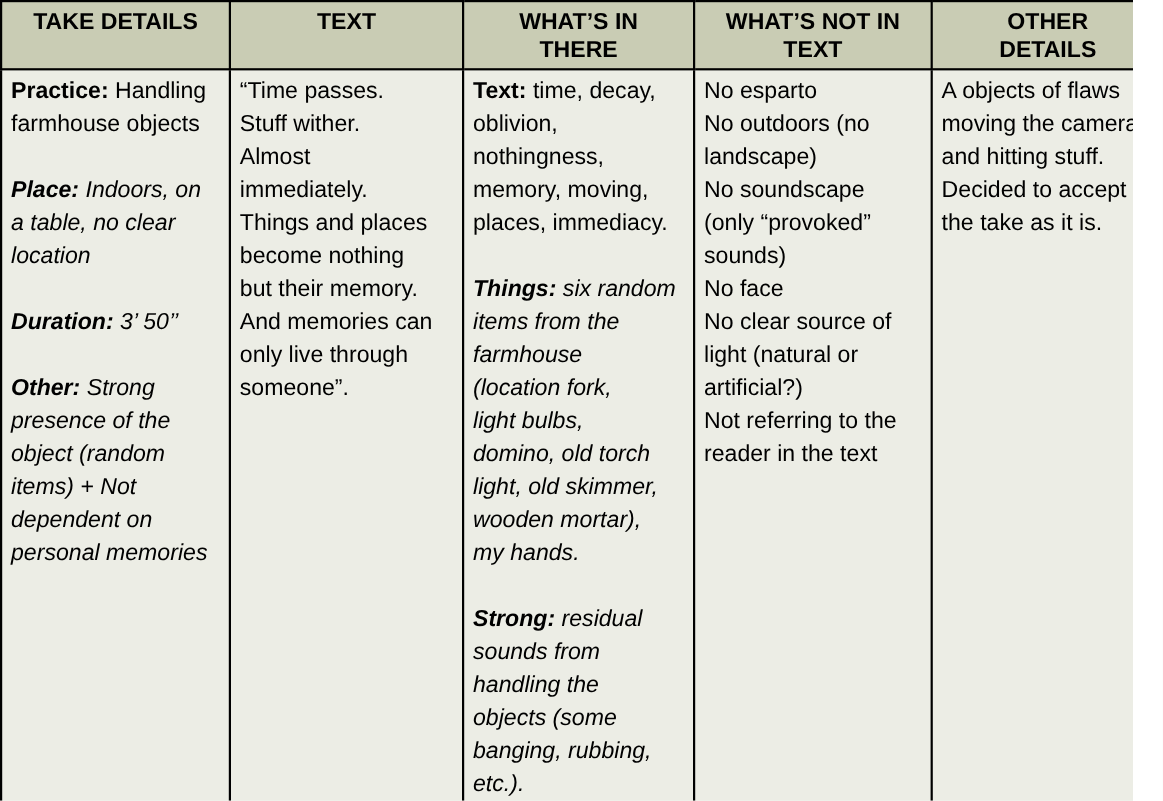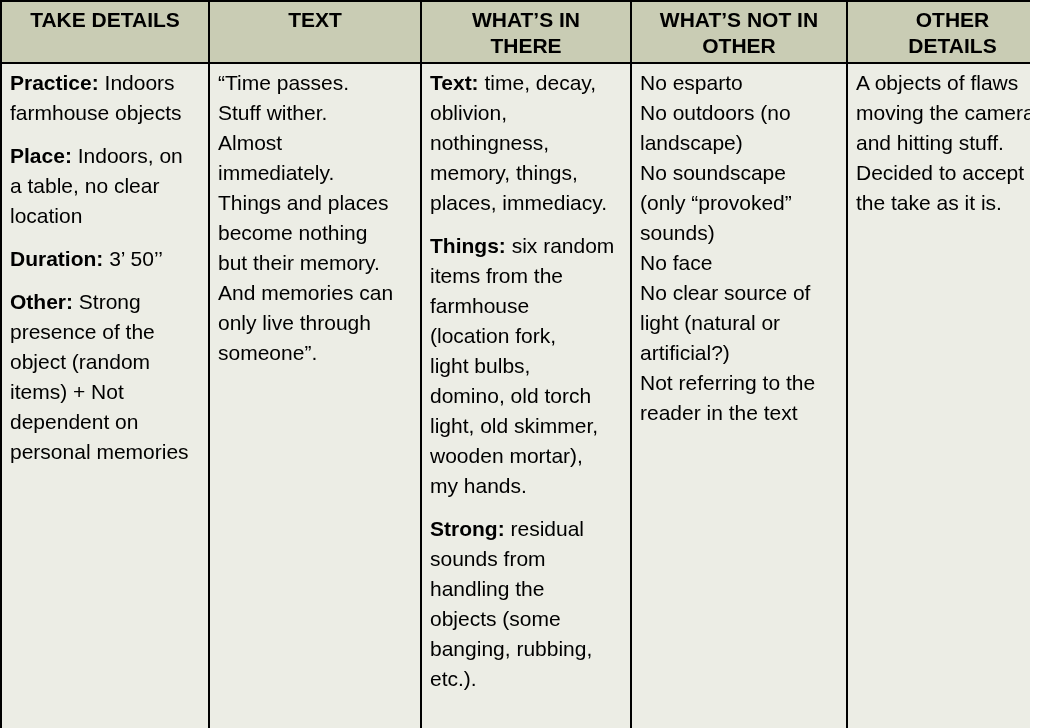--- a/index.html
+++ b/index.html
@@ -38,21 +38,21 @@
     color: #000000;
     font-size: 21px;
     line-height: 30px;
     text-align: left;
     vertical-align: top;
     padding: 4px 6px 0 8px;
     height: 700px; 
     overflow: hidden;
   }
   .para { white-space: pre-line; }
-  .para + .para { margin-top: 13px; } 
+  .para + .para { margin-top: 30px; font-style: italic; } 
   .b { font-weight: bold; }
 </style>
 </head>
 <body>
 
 <div class="page">
   <table class="take-table">
     <colgroup>
       <col style="width:208px">
       <col style="width:212px">
@@ -60,29 +60,29 @@
       <col style="width:216px">
       <col style="width:211px">
     </colgroup>
     <thead>
       <tr>
         <th>TAKE DETAILS</th>
         <th>TEXT</th>
         <th>WHAT’S IN
 THERE</th>
         <th>WHAT’S NOT IN
-OTHER</th>
+TEXT</th>
         <th>OTHER
 DETAILS</th>
       </tr>
     </thead>
     <tbody>
       <tr>
         <td>
-            <div class="para"><span class="b">Practice:</span><span> Indoors
+            <div class="para"><span class="b">Practice:</span><span> Handling
 farmhouse objects</span></div>
             <div class="para"><span class="b">Place:</span><span> Indoors, on
 a table, no clear
 location</span></div>
             <div class="para"><span class="b">Duration:</span><span> 3’ 50’’</span></div>
             <div class="para"><span class="b">Other:</span><span> Strong
 presence of the
 object (random
 items) + Not
 dependent on
@@ -97,21 +97,21 @@
 become nothing
 but their memory.
 And memories can
 only live through
 someone”.</span></div>
           </td>
         <td>
             <div class="para"><span class="b">Text:</span><span> time, decay,
 oblivion,
 nothingness,
-memory, things,
+memory, moving,
 places, immediacy.</span></div>
             <div class="para"><span class="b">Things:</span><span> six random
 items from the
 farmhouse
 (location fork,
 light bulbs,
 domino, old torch
 light, old skimmer,
 wooden mortar),
 my hands.</span></div>

